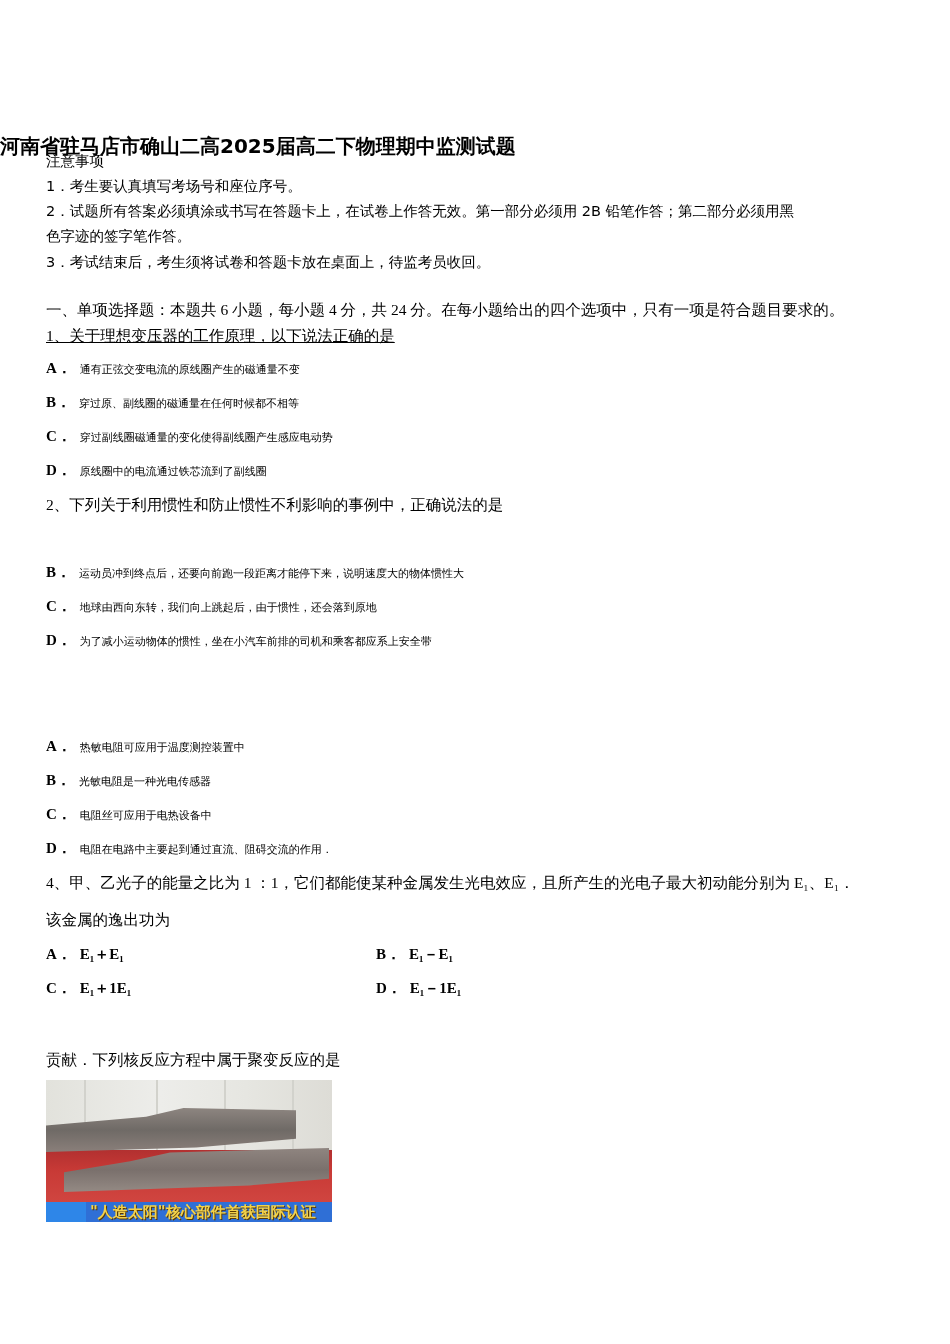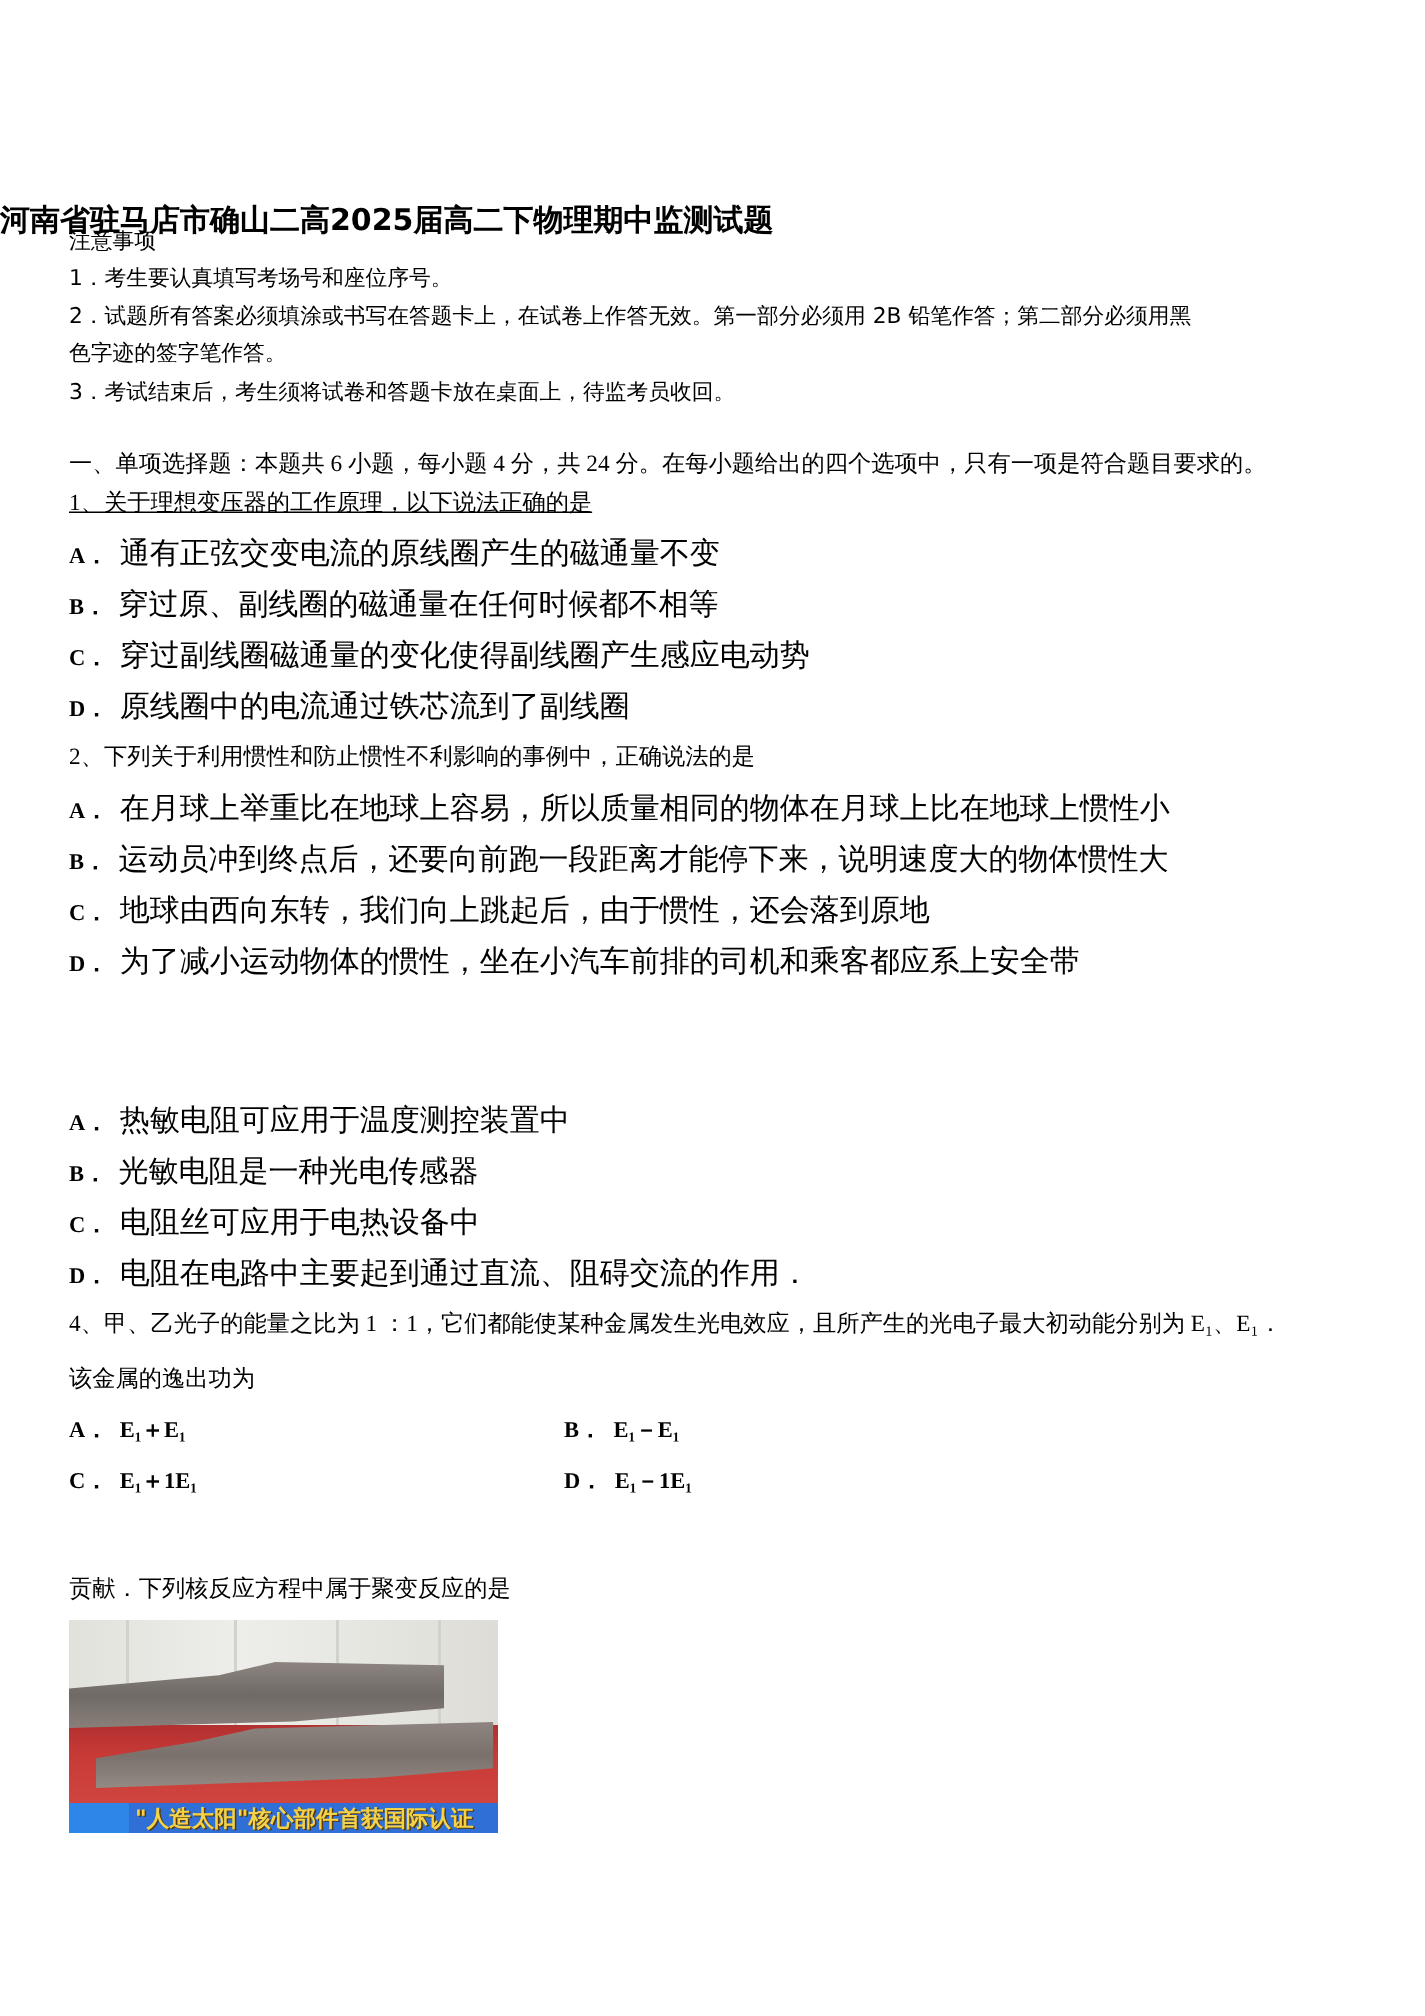--- a/index.html
+++ b/index.html
@@ -11,21 +11,21 @@
       line-height: 30px;
       margin-top: 21px;
     }
     .line {
       position: absolute; left: 46px; white-space: nowrap;
       font-family: "DejaVu Serif", serif; font-size: 14.5px; line-height: 22px;
     }
     .notice { font-family: "DejaVu Sans", sans-serif; font-size: 14.5px; }
     .stem { font-family: "Liberation Serif", serif; font-size: 15.5px; }
     .opt-letter { font-family: "Liberation Serif", serif; font-weight: bold; font-size: 15px; margin-right: 8px; }
-    .opt-text { font-family: "DejaVu Sans", sans-serif; font-size: 20px; }
+    .opt-text { font-family: "DejaVu Sans", sans-serif; font-size: 11px; }
     .opt-formula { font-family: "Liberation Serif", serif; font-weight: bold; font-size: 15px; }
     .photo {
       position: absolute; left: 46px; top: 1080px; width: 286px; height: 142px; overflow: hidden;
       background: #dcdcd6;
     }
     .photo .wall { position: absolute; left: 0; top: 0; width: 286px; height: 70px;
       background: linear-gradient(90deg, #e2e2dc 0%, #ededea 40%, #e6e6e1 70%, #dddcd6 100%); }
     .photo .wall-line { position: absolute; top: 0; width: 2px; height: 70px; background: #d2d2cc; }
     .photo .cloth { position: absolute; left: 0; top: 70px; width: 286px; height: 52px;
       background: linear-gradient(180deg, #b23030 0%, #c83a36 40%, #d04540 100%); }
@@ -66,23 +66,20 @@
     <span class="opt-letter">B．</span><span class="opt-text">穿过原、副线圈的磁通量在任何时候都不相等</span>
   </div>
   <div class="line" style="top:425px;">
     <span class="opt-letter">C．</span><span class="opt-text">穿过副线圈磁通量的变化使得副线圈产生感应电动势</span>
   </div>
   <div class="line" style="top:459px;">
     <span class="opt-letter">D．</span><span class="opt-text">原线圈中的电流通过铁芯流到了副线圈</span>
   </div>
 
   <div class="line stem" style="top:494px;">2、下列关于利用惯性和防止惯性不利影响的事例中，正确说法的是</div>
-  <div class="line" style="top:527px;">
-    <span class="opt-letter">A．</span><span class="opt-text">在月球上举重比在地球上容易，所以质量相同的物体在月球上比在地球上惯性小</span>
-  </div>
   <div class="line" style="top:561px;">
     <span class="opt-letter">B．</span><span class="opt-text">运动员冲到终点后，还要向前跑一段距离才能停下来，说明速度大的物体惯性大</span>
   </div>
   <div class="line" style="top:595px;">
     <span class="opt-letter">C．</span><span class="opt-text">地球由西向东转，我们向上跳起后，由于惯性，还会落到原地</span>
   </div>
   <div class="line" style="top:629px;">
     <span class="opt-letter">D．</span><span class="opt-text">为了减小运动物体的惯性，坐在小汽车前排的司机和乘客都应系上安全带</span>
   </div>
 

